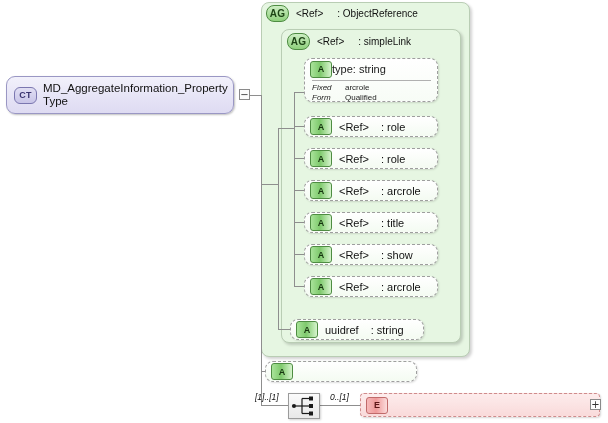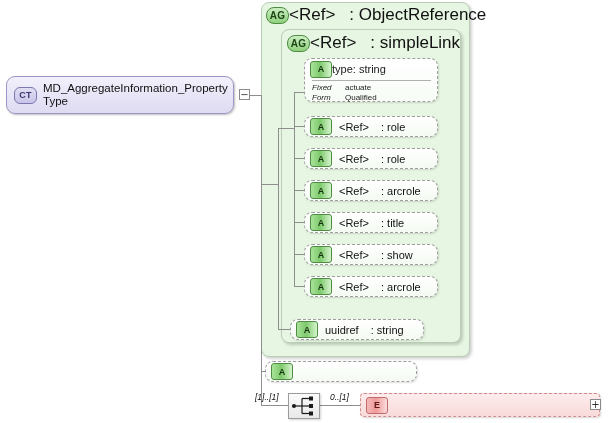--- a/index.html
+++ b/index.html
@@ -34,21 +34,21 @@
   .badge-ag{width:21px;height:15px;border-radius:8px;
             background:linear-gradient(to bottom,#cdeec3,#8ed07c);
             border:1px solid #4e8c42;color:#1d4415;font-size:10px;}
   .badge-a{width:20px;height:15px;border-radius:3px;
            background:linear-gradient(to right,#a9e39a 0%,#7ec96c 45%,#d6f4cd 100%);
            border:1px solid #4e8c42;color:#16350f;font-size:9px;}
   .badge-e{width:20px;height:15px;border-radius:3px;
            background:linear-gradient(to right,#f6b9b9 0%,#ef9a9a 45%,#fbdcdc 100%);
            border:1px solid #c06a6a;color:#5d1717;font-size:9px;}
 
-  .hd-txt{font-size:17px;color:#111;}
+  .hd-txt{padding-left:7px;font-size:10px;color:#111;}
   .hd-txt .ref{letter-spacing:0;}
   .hd-txt .ty{padding-left:14px;}
 
   
   .attr{position:absolute;box-sizing:border-box;display:flex;align-items:center;
         border:1px dashed #9e9e9e;border-radius:8px;
         background:linear-gradient(to bottom,#ffffff 0%,#f4fbf2 100%);
         box-shadow:1px 1px 2px rgba(0,0,0,.13);padding-left:5px;}
   .attr .nm{padding-left:7px;font-size:11px;color:#111;white-space:nowrap;}
   .attr .nm .ty{padding-left:12px;}
@@ -151,21 +151,21 @@
 
   <div class="attr-facet" style="left:304px;top:58px;width:134px;height:44px;">
     <div class="row1">
       <span class="badge badge-a">A</span>
       <span class="nm">
         <span>type</span><span class="ty">: string</span>
       </span>
     </div>
     <div class="facets">
       <span class="fk">Fixed</span>
-      <span class="fv">actuate</span>
+      <span class="fv">arcrole</span>
       <span class="fk">Form</span>
       <span class="fv">Qualified</span>
     </div>
   </div>
 
   <div class="attr" style="left:304px;top:116px;width:134px;height:21px;">
     <span class="badge badge-a">A</span>
     <span class="nm">
       <span>&lt;Ref&gt;</span><span class="ty">: role</span>
     </span>

